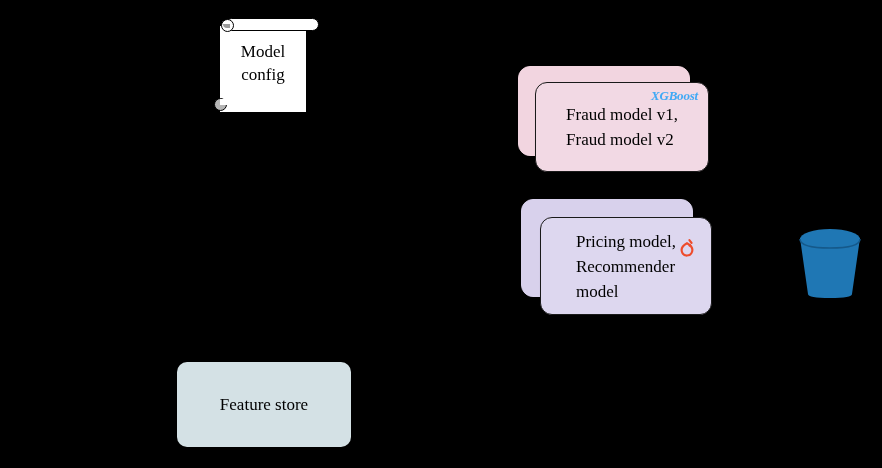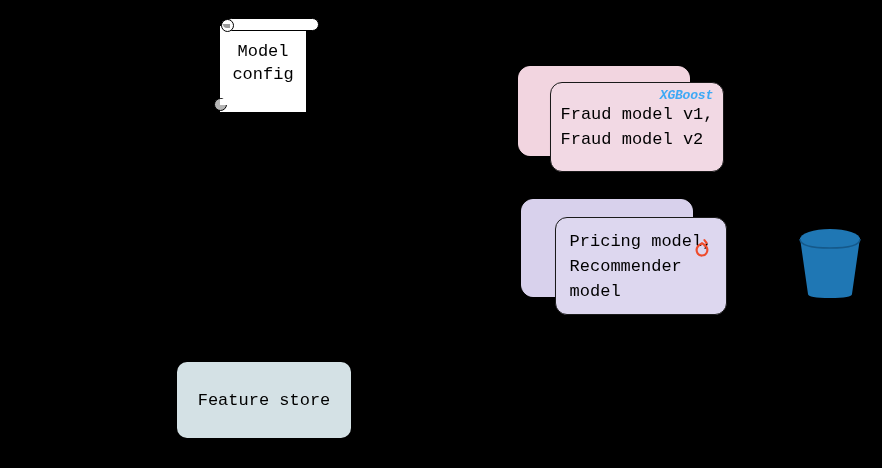--- a/index.html
+++ b/index.html
@@ -5,21 +5,21 @@
   html, body {
     margin: 0;
     padding: 0;
     background: #000000;
   }
   #canvas {
     position: relative;
     width: 882px;
     height: 468px;
     background: #000000;
-    font-family: Liberation Mono, monospace;
+    font-family: Liberation Serif, serif;
     overflow: hidden;
   }
 
   
   .doc-node {
     position: absolute;
     left: 219px;
     top: 18px;
     width: 90px;
     height: 95px;
@@ -109,21 +109,20 @@
   }
   .stack .card-front {
     position: absolute;
     border-radius: 12px;
     border: 1.3px solid #1a1a1a;
     box-sizing: border-box;
     display: flex;
     align-items: center;
     justify-content: center;
     box-shadow: 2px 3px 3px rgba(0,0,0,0.45);
-    margin-left: 15px;
   }
   .card-text {
     text-align: left;
     font-size: 17px;
     line-height: 25px;
     color: #000000;
     white-space: pre-line;
     padding: 0 8px;
   }
 
@@ -202,21 +201,21 @@
     width: 22px;
     height: 24px;
   }
 
   
   #feature-store {
     position: absolute;
     left: 177px;
     top: 362px;
     width: 174px;
-    height: 76px;
+    height: 85px;
     background: #d4e1e5;
     border-radius: 10px;
     display: flex;
     align-items: center;
     justify-content: center;
   }
 
   
   #bucket-node {
     position: absolute;

